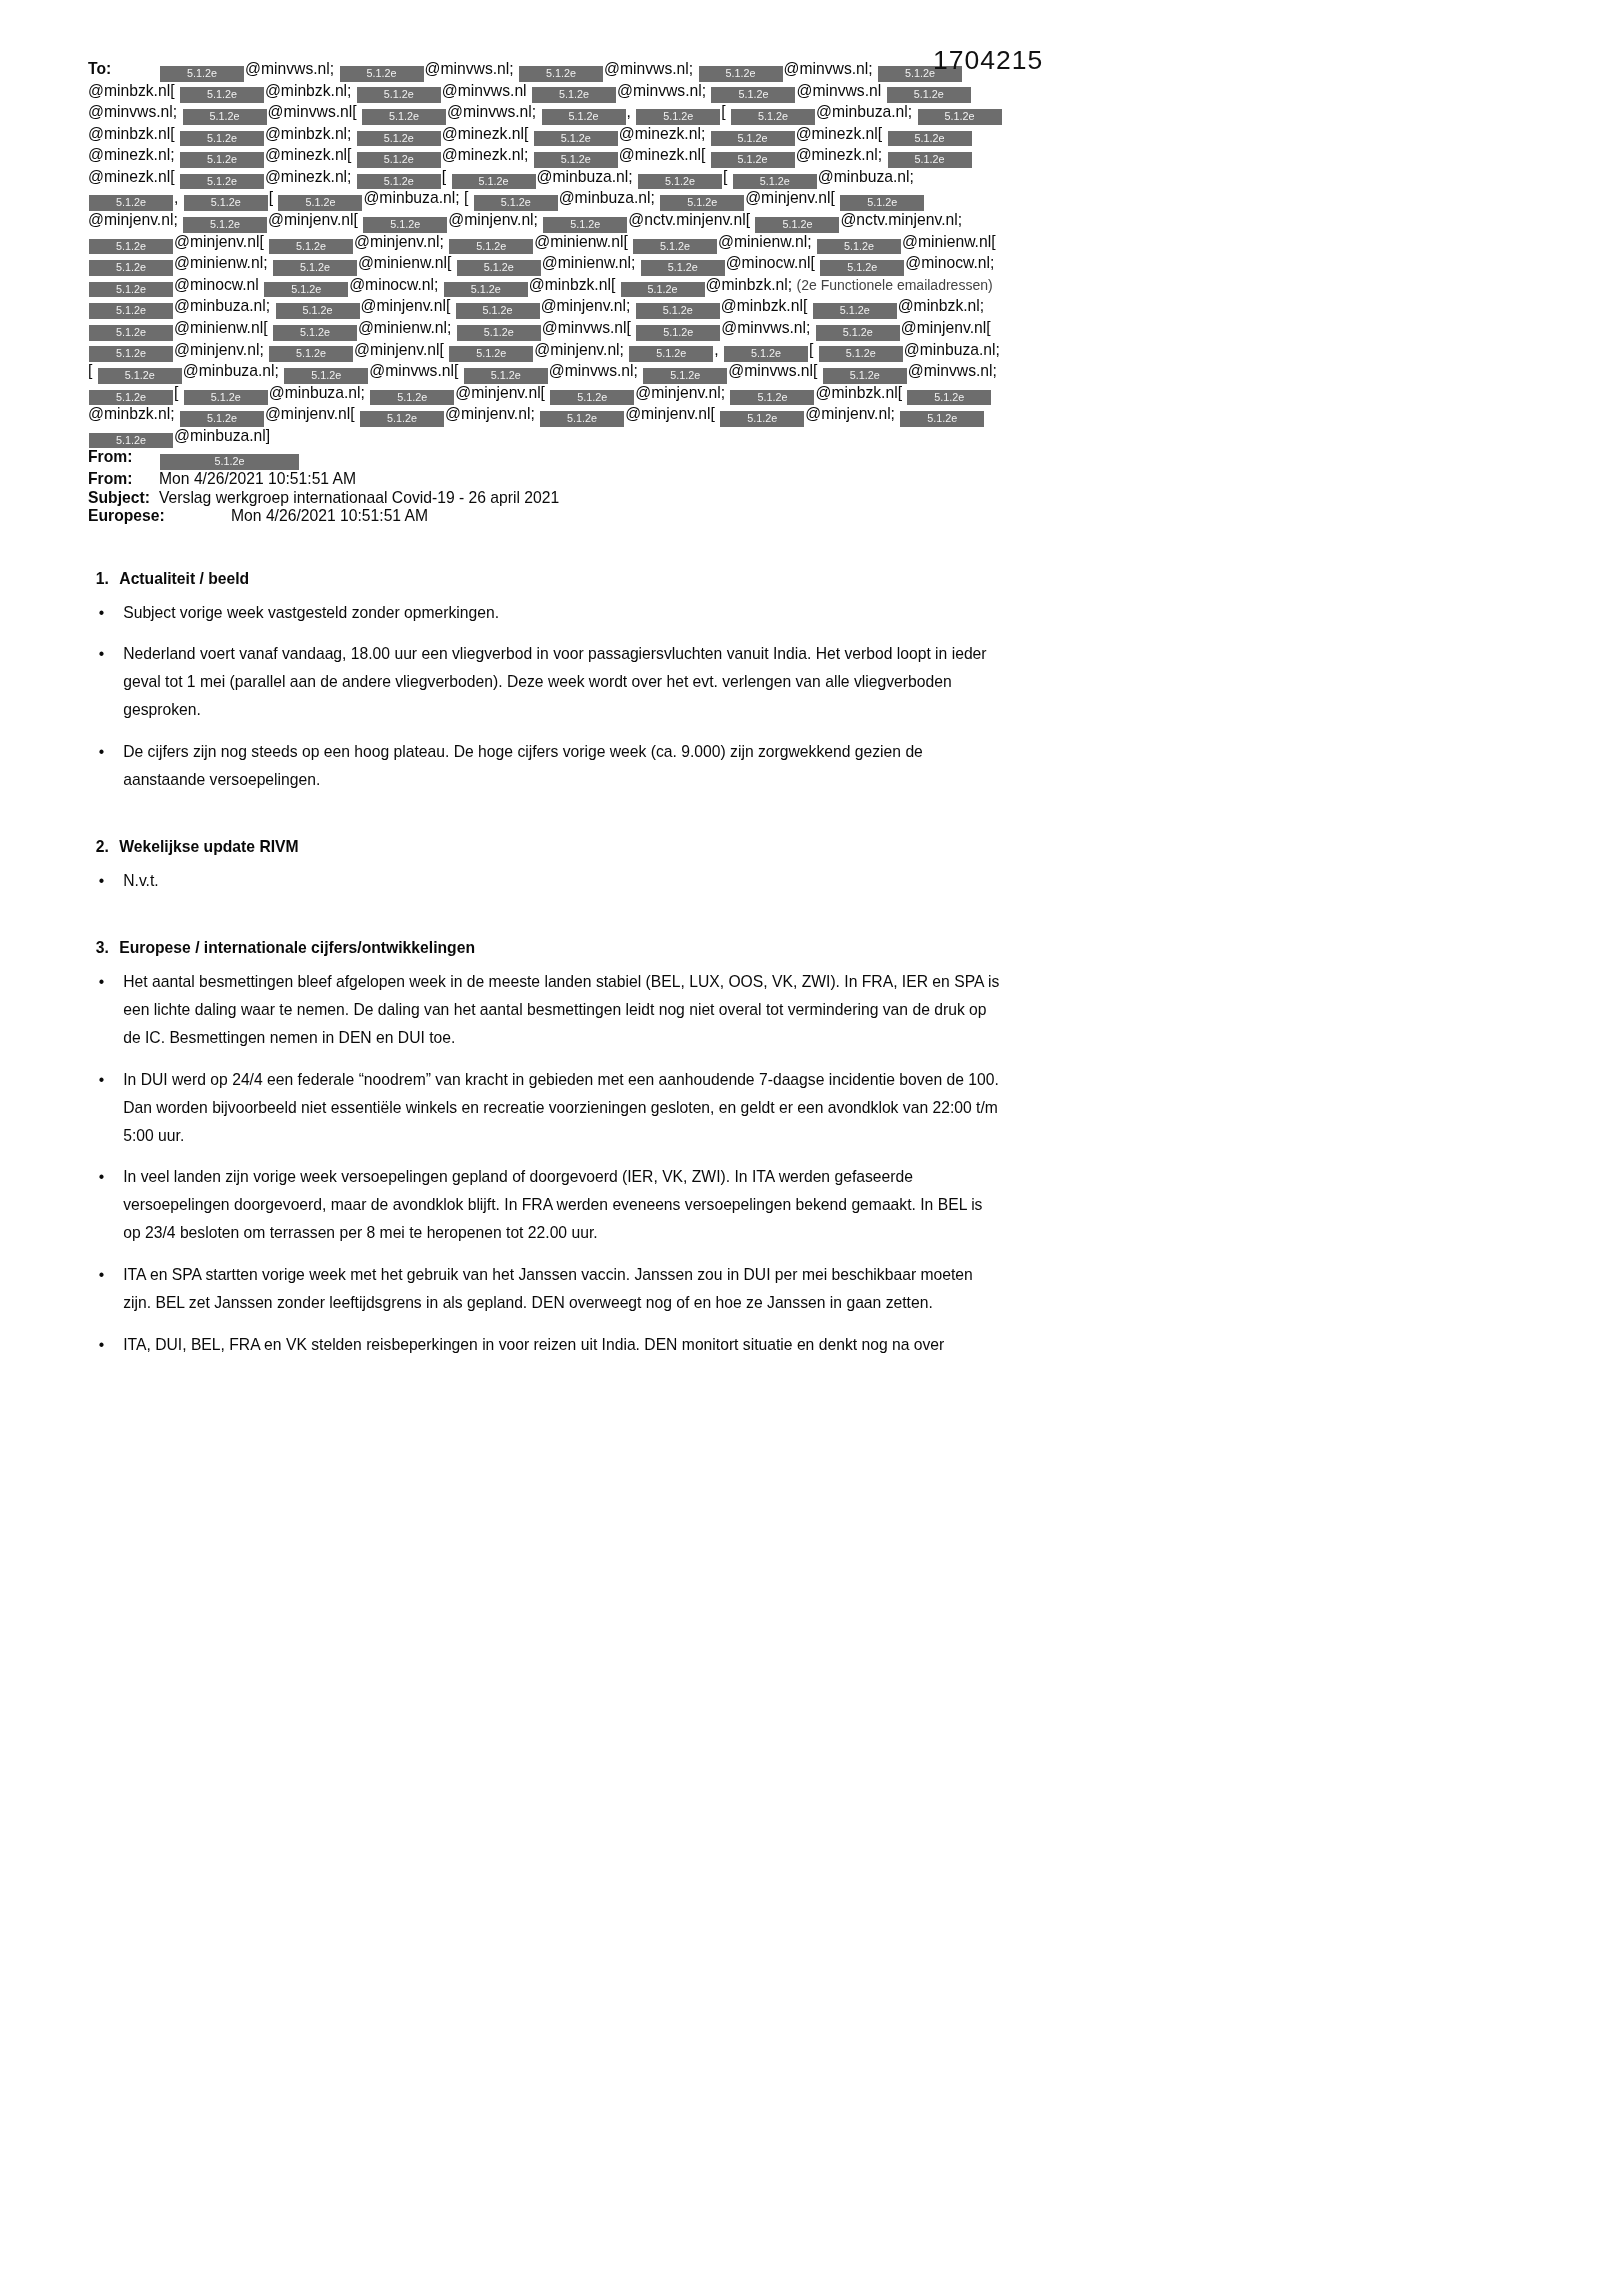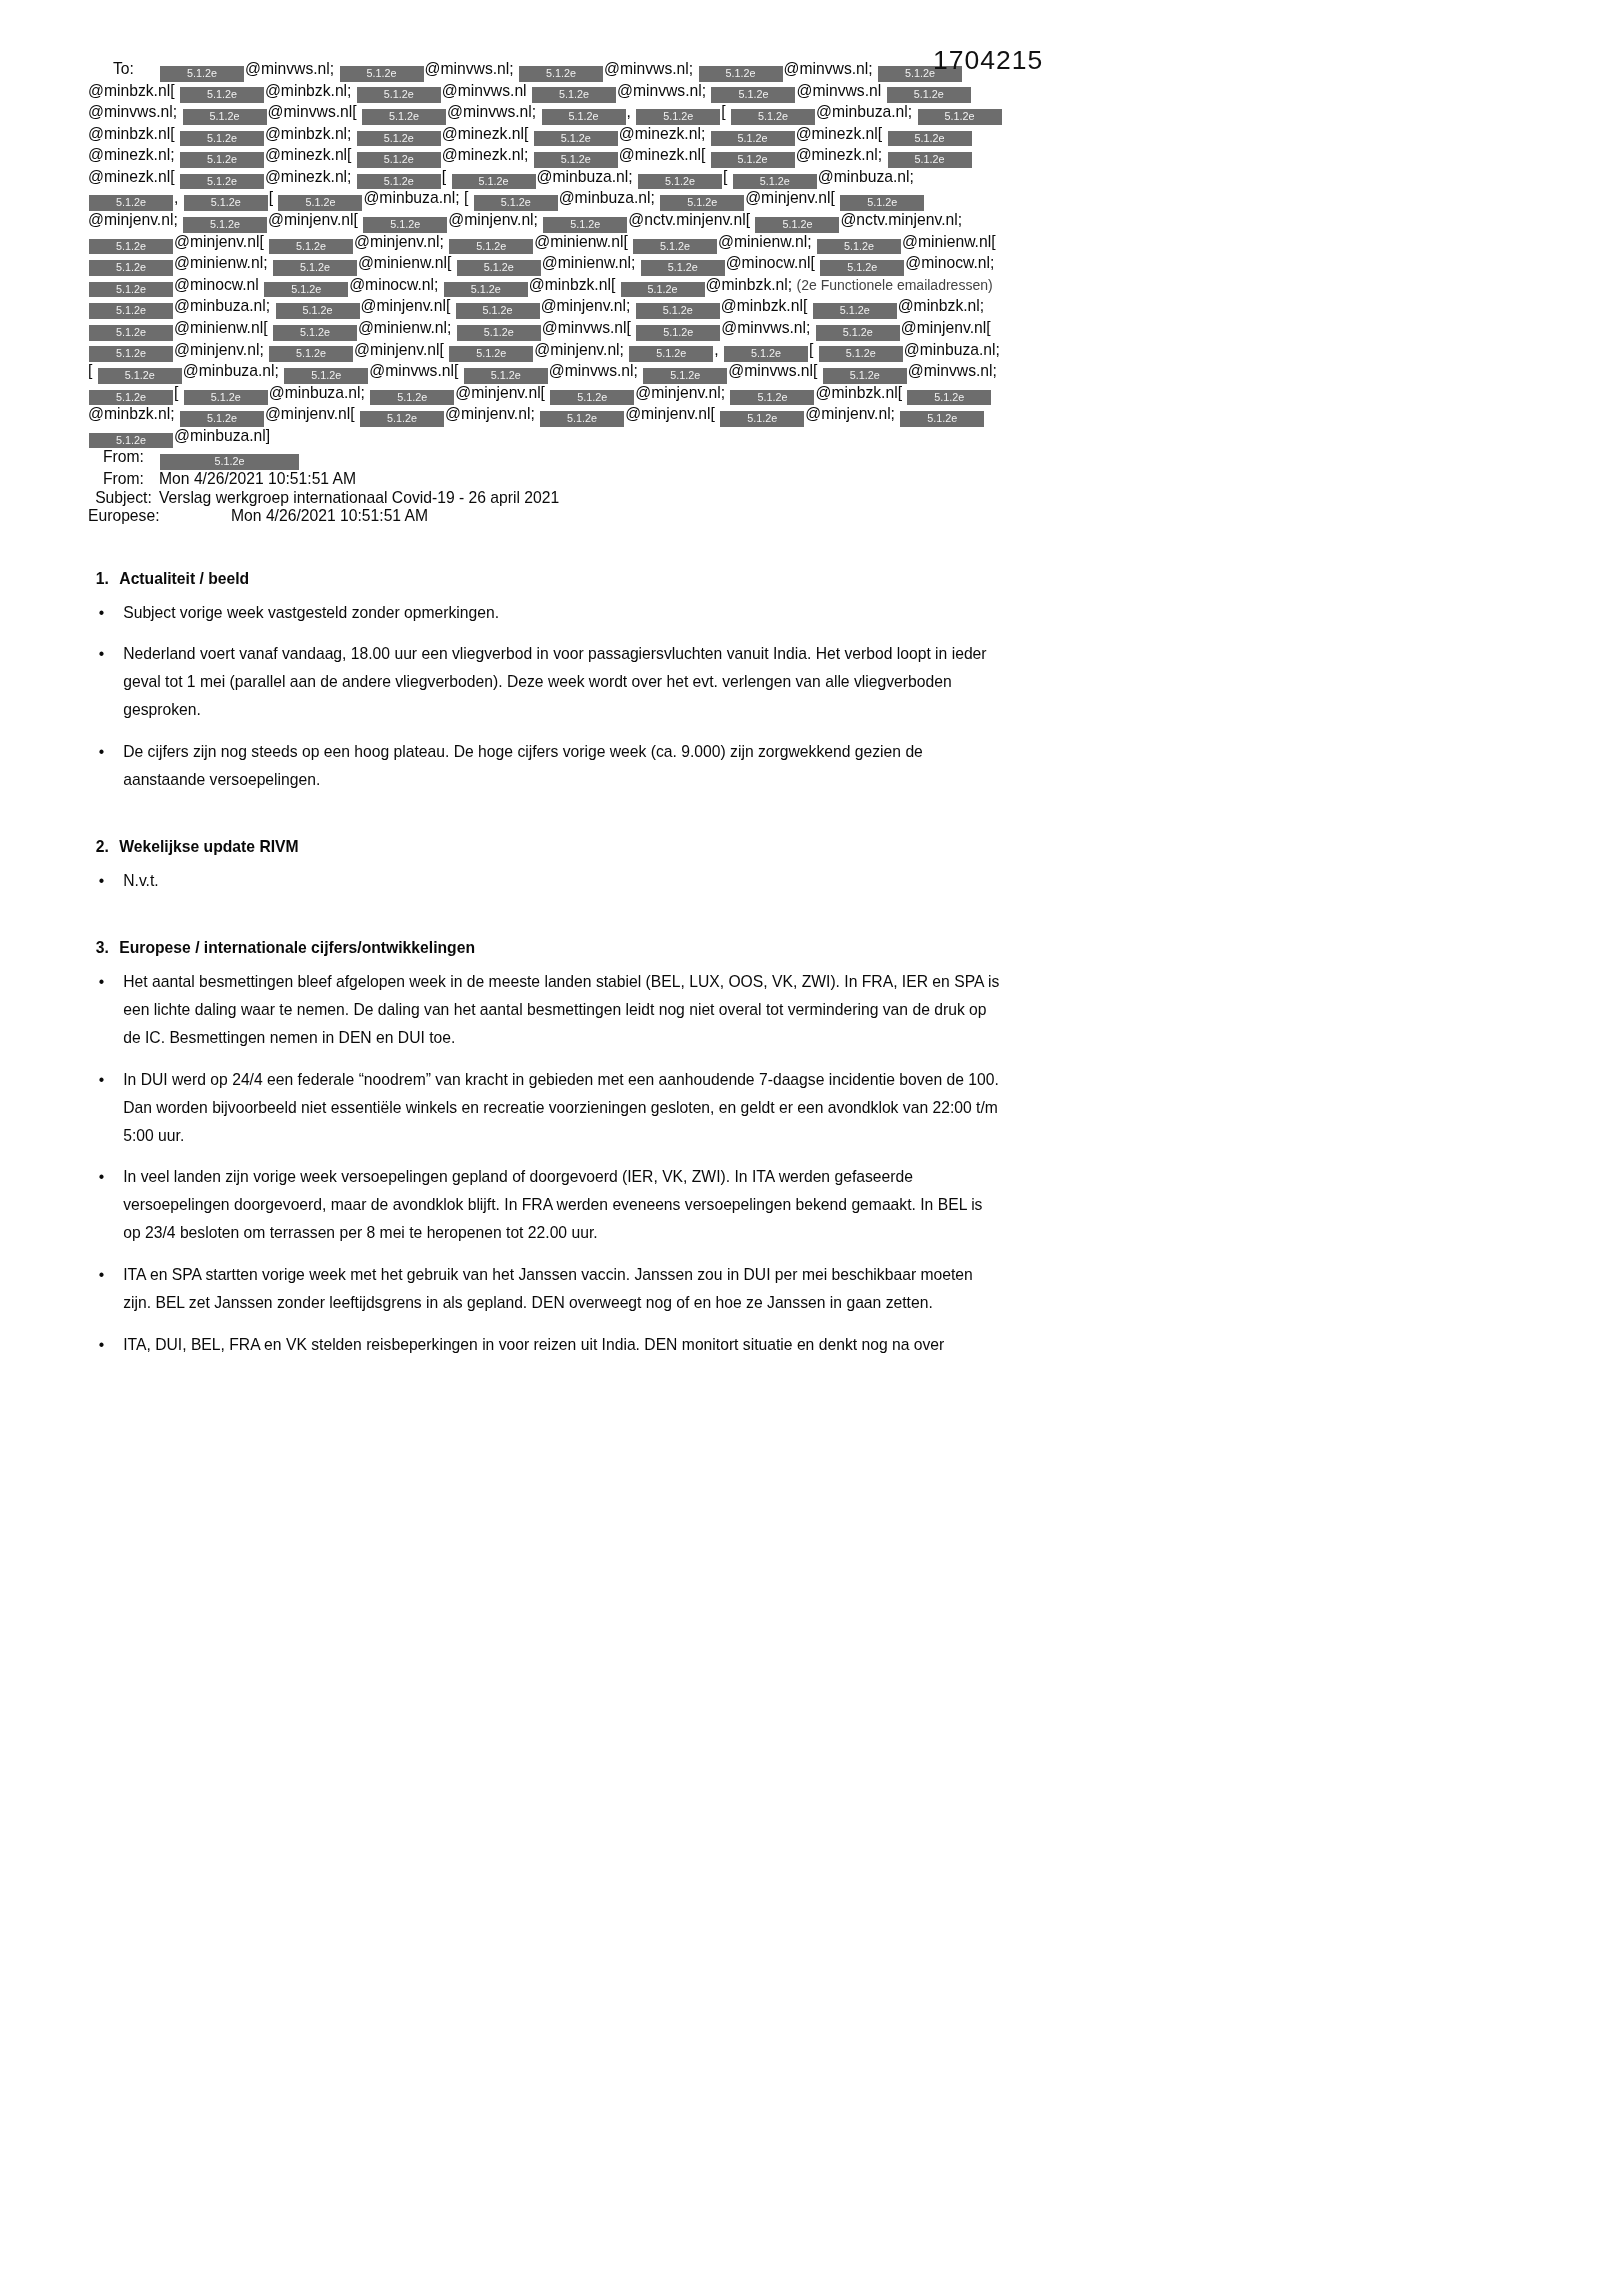--- a/index.html
+++ b/index.html
@@ -13,21 +13,21 @@
   }
   .page { position:absolute; inset:0; padding:60px 617px 0 88px; }
 
   .doc-number {
     position:absolute; top:45px; left:933px;
     font-size:26.5px; letter-spacing:1px; color:#111;
   }
 
   
   .email-header { font-size:15.7px; line-height:18.6px; }
-  .hdr-label { font-weight:normal; display:inline-block; width:71px; vertical-align:top;text-align:center; }
+  .hdr-label { font-weight:bold; display:inline-block; width:71px; vertical-align:top; }
   .hdr-line { margin:0; }
   .hdr-value { }
   .hdr-value.extra-indent { margin-left:72px; }
   .redaction {
     display:inline-block;
     background:var(--redact-bg, #6d6d6d);
     color:var(--redact-fg, #f2f2f2);
     font-size:10.8px; line-height:15.7px; height:15.7px;
     min-width:84px; padding:0 2.9px; margin:0 1px;
     text-align:center; vertical-align:-2.9px;

